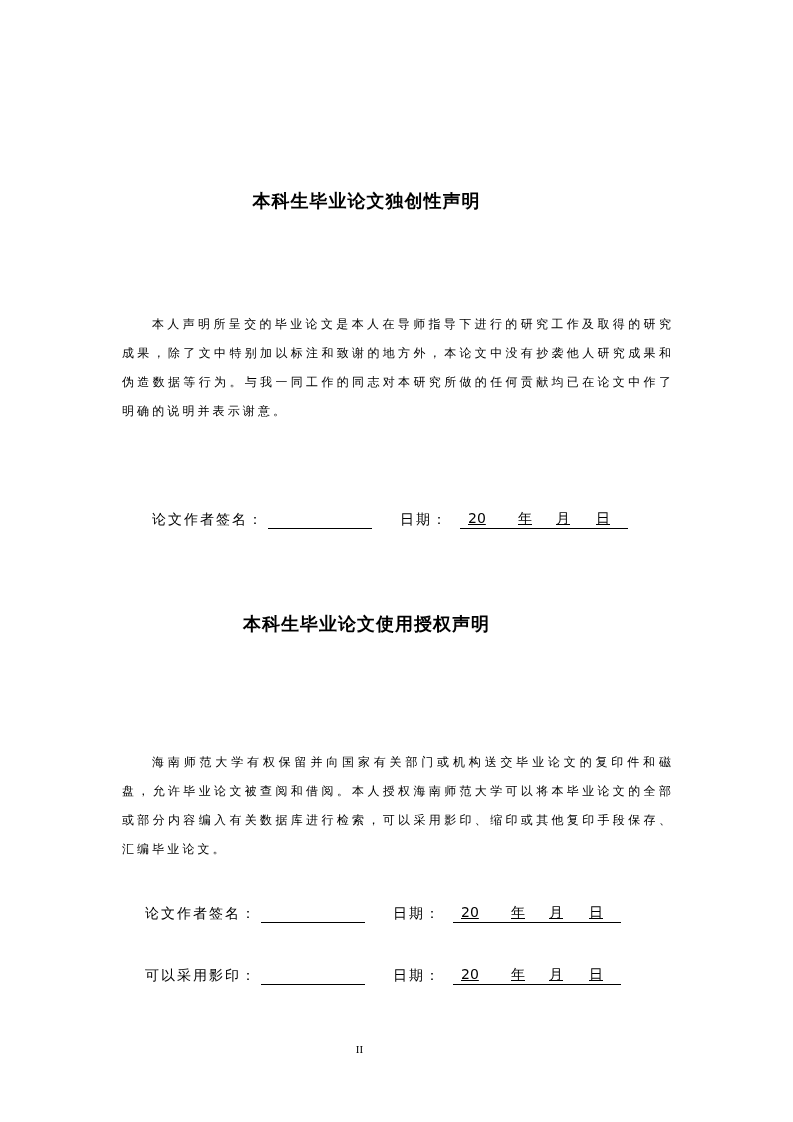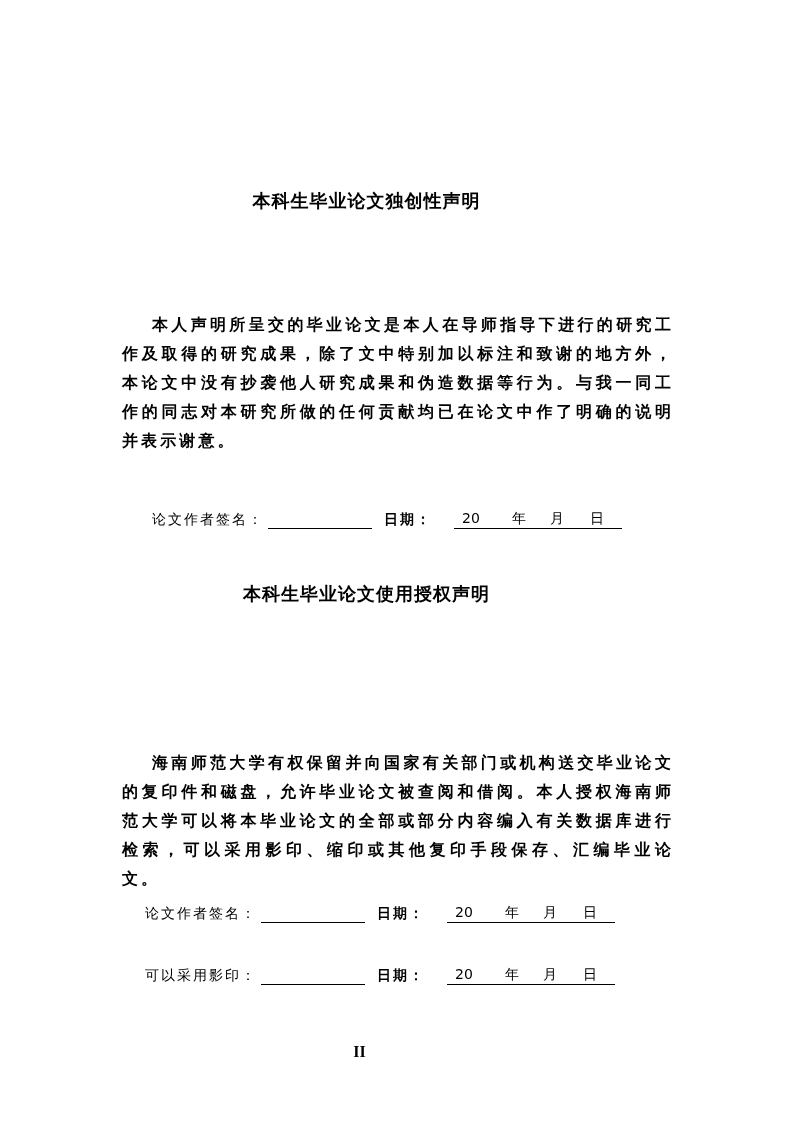--- a/index.html
+++ b/index.html
@@ -6,44 +6,45 @@
   body {
     width: 793px; height: 1122px; position: relative; overflow: hidden;
     font-family: "DejaVu Sans", sans-serif; color: #000;
   }
   .title {
     position: absolute; left: 0; width: 733px; text-align: center;
     font-size: 18px; font-weight: bold; letter-spacing: 1px;
   }
   .para {
     position: absolute; left: 122px; width: 552px;
-    font-size: 16px; line-height: 29px; letter-spacing: 3.1px;
-    text-align: justify; text-indent: 30px; font-weight: bold;
+    font-size: 12px; line-height: 29px; letter-spacing: 3.1px;
+    text-align: justify; text-indent: 30px;
   }
   .sigrow {
     position: absolute; font-size: 14px; letter-spacing: 2px;
     display: flex; align-items: flex-end; white-space: nowrap; justify-content: space-between;
   }
   .sig-line {
     display: inline-block; width: 104px; border-bottom: 1px solid #000;
     height: 16px; margin-left: 4px;
   }
-  .date-label { margin-left: 12px; font-weight: bold; }
+  .date-label { margin-left: 28px; }
   .date-field {
     display: inline-flex; border-bottom: 1px solid #000; width: 168px;
-    margin-left: 22px; padding-left: 8px; box-sizing: border-box;
+    margin-left: 12px; padding-left: 8px; box-sizing: border-box;
     letter-spacing: 0;
+    text-decoration: underline;
   }
   .date-field span { display: inline-block; }
   .d-yr { width: 50px; }
   .d-y { width: 38px; }
   .d-m { width: 40px; }
   .page-num {
     position: absolute; left: 0; width: 719px; text-align: center;
-    top: 1043px; font-size: 16px; font-family: "Liberation Serif", serif; font-weight: bold;
+    top: 1043px; font-size: 11px; font-family: "Liberation Serif", serif;
   }
 </style>
 </head>
 <body>
 
 <div class="title" style="top:189px;">本科生毕业论文独创性声明</div>
 
 <div class="para" style="top:310px;">本人声明所呈交的毕业论文是本人在导师指导下进行的研究工作及取得的研究成果，除了文中特别加以标注和致谢的地方外，本论文中没有抄袭他人研究成果和伪造数据等行为。与我一同工作的同志对本研究所做的任何贡献均已在论文中作了明确的说明并表示谢意。</div>
 
 <div class="sigrow" style="left:152px; top:510px;">
@@ -51,21 +52,21 @@
   <span class="sig-line"></span>
   <span class="date-label">日期：</span>
   <span class="date-field">
     <span class="d-yr">20</span>
     <span class="d-y">年</span>
     <span class="d-m">月</span>
     <span>日</span>
   </span>
 </div>
 
-<div class="title" style="top:582px;">本科生毕业论文使用授权声明</div>
+<div class="title" style="top:612px;">本科生毕业论文使用授权声明</div>
 
 <div class="para" style="top:704px;margin-top:44px;">海南师范大学有权保留并向国家有关部门或机构送交毕业论文的复印件和磁盘，允许毕业论文被查阅和借阅。本人授权海南师范大学可以将本毕业论文的全部或部分内容编入有关数据库进行检索，可以采用影印、缩印或其他复印手段保存、汇编毕业论文。</div>
 
 <div class="sigrow" style="left:145px; top:904px;">
   <span>论文作者签名：</span>
   <span class="sig-line"></span>
   <span class="date-label">日期：</span>
   <span class="date-field">
     <span class="d-yr">20</span>
     <span class="d-y">年</span>

